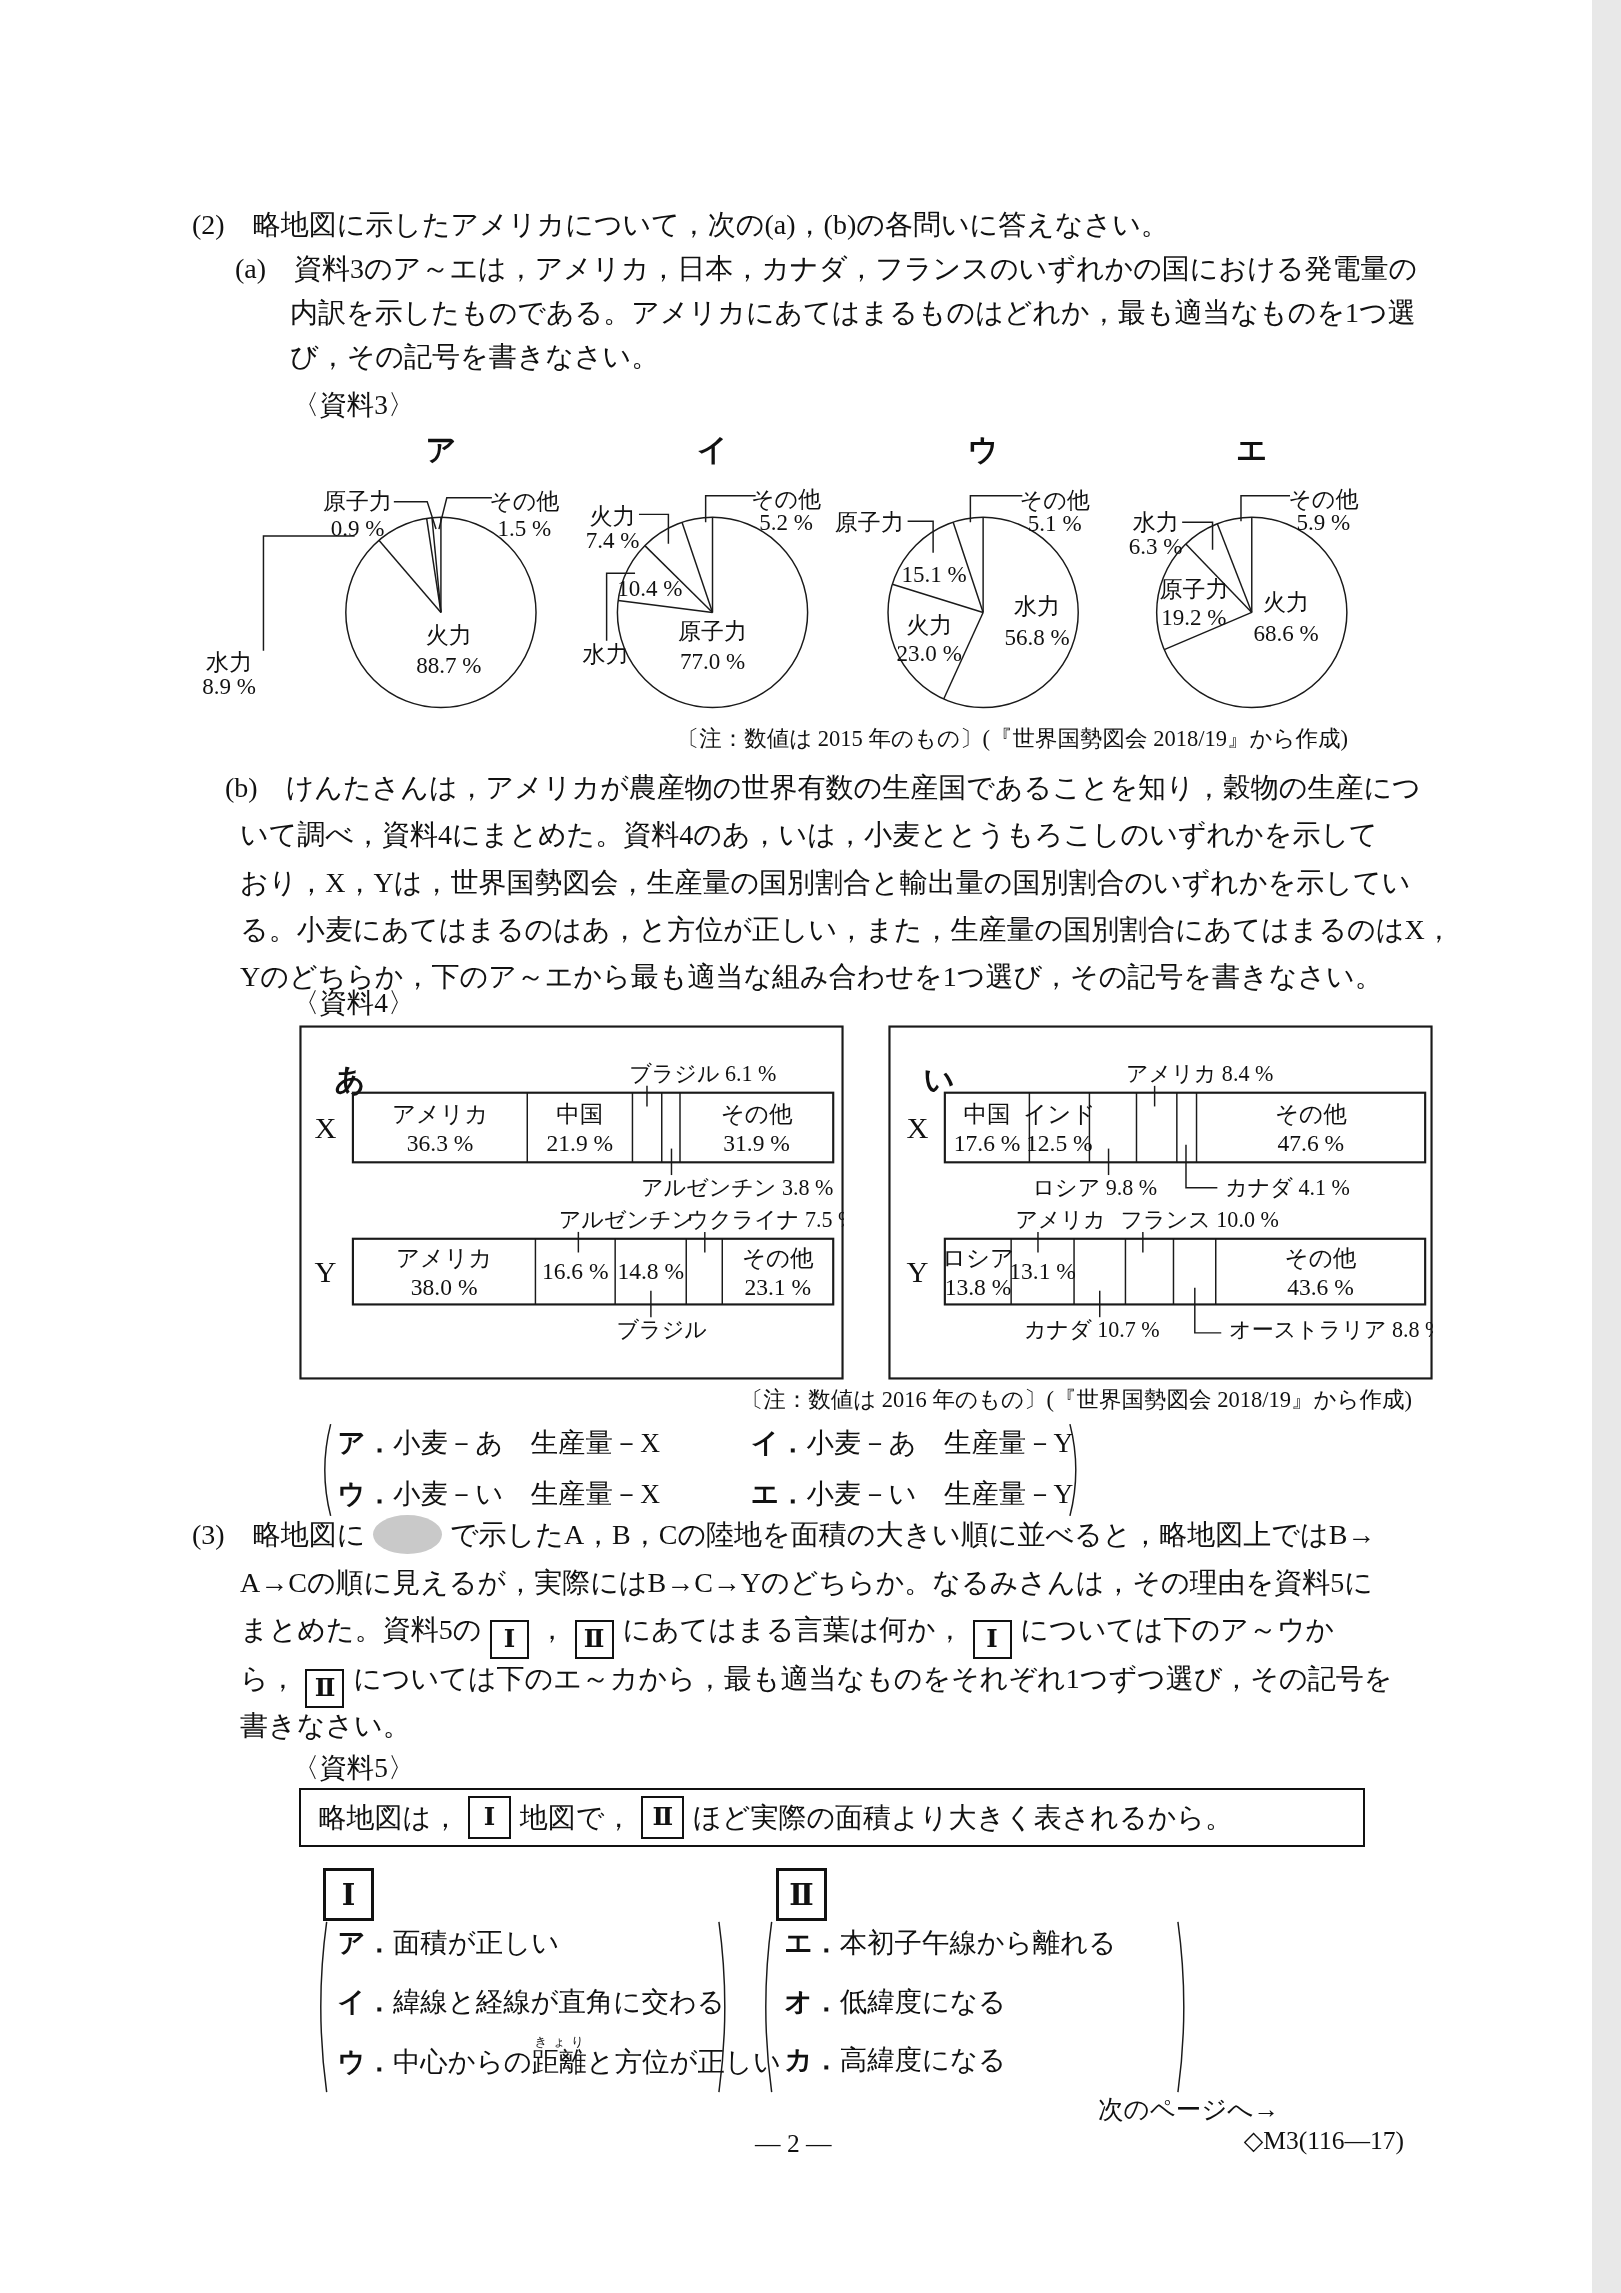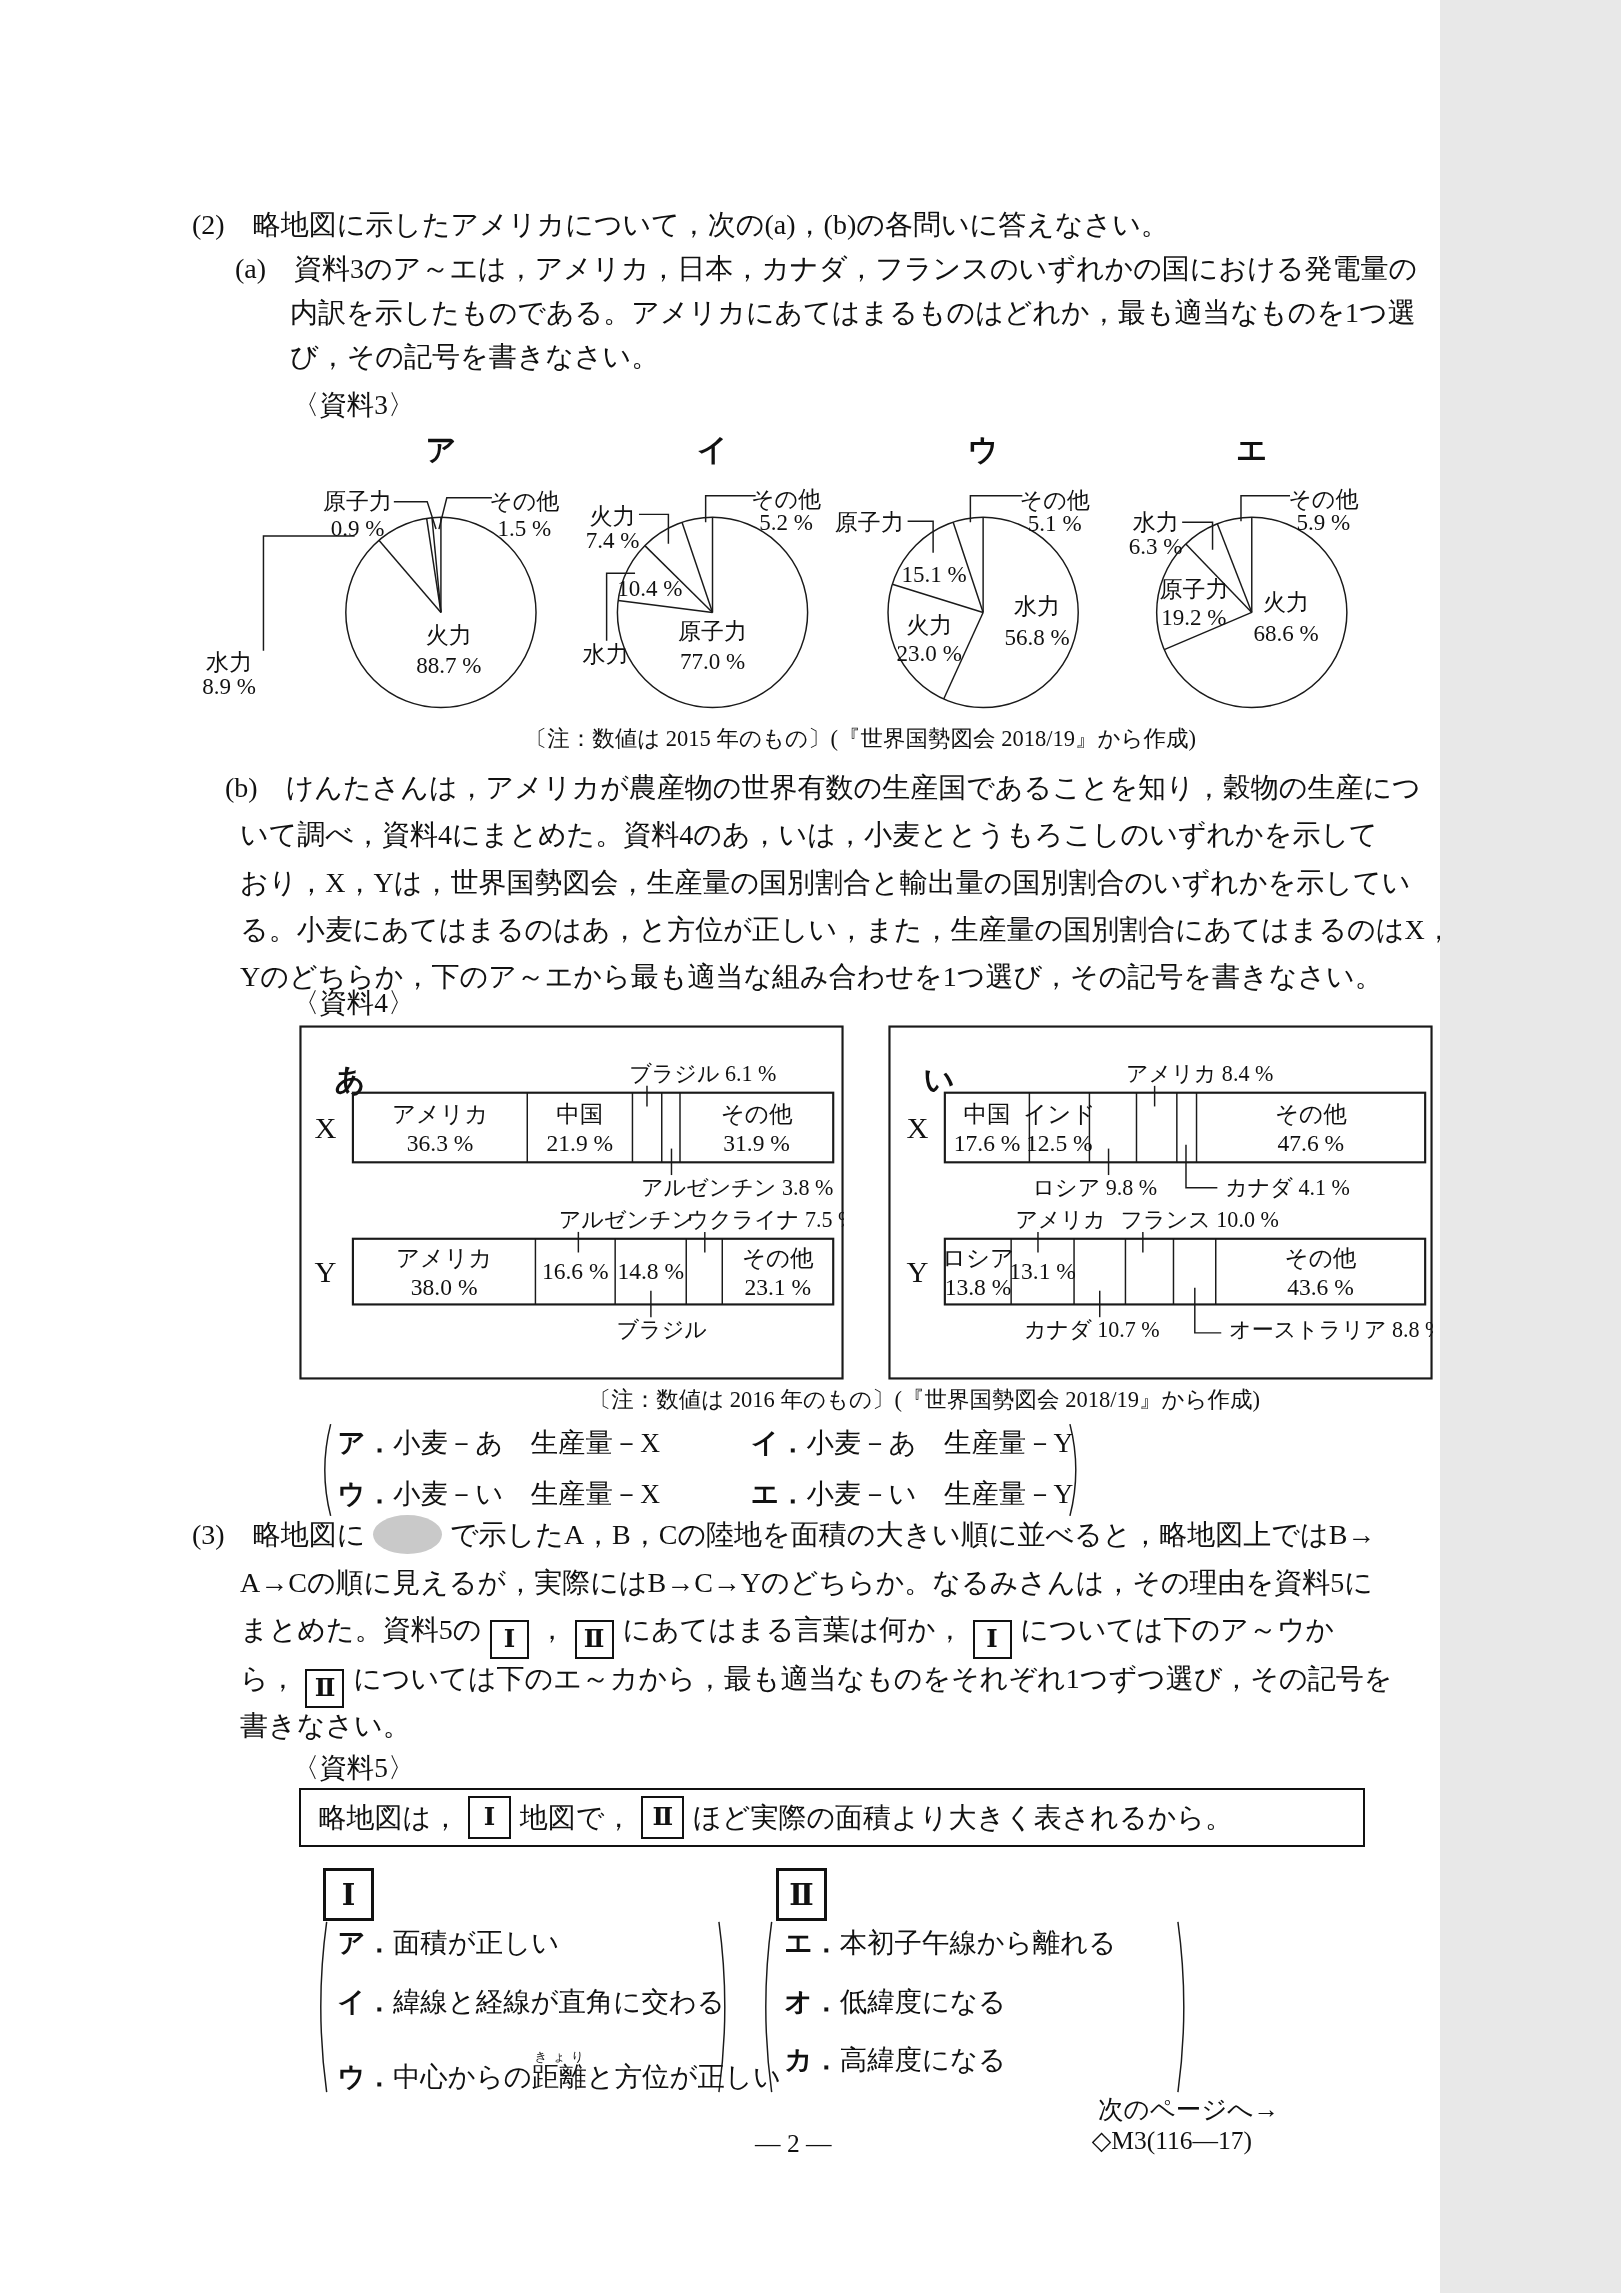--- a/index.html
+++ b/index.html
@@ -1,16 +1,16 @@
 <!DOCTYPE html>
 <html><head>
 <meta charset="utf-8">
 <style>
   html,body{margin:0;padding:0;background:#e8e8e8;}
-  .page{position:relative;width:1440px;height:2294px;background:#ffffff;overflow:hidden;
+  .page{position:relative;width:1592px;height:2294px;background:#ffffff;overflow:hidden;
         font-family:"Liberation Serif","DejaVu Serif",serif;color:#111;}
   .t{position:absolute;font-size:28px;white-space:nowrap;}
   .note{position:absolute;font-size:22.5px;white-space:nowrap;text-align:right;}
   .shiryo-label{position:absolute;font-size:27.4px;white-space:nowrap;}
   svg{position:absolute;}
   svg text{font-family:"Liberation Serif","DejaVu Serif",serif;fill:#111;}
   .ln{stroke:#1a1a1a;stroke-width:1.5;fill:none;}
   .ln2{stroke:#1a1a1a;stroke-width:2.2;fill:none;}
   .pie-head{font-size:31px;font-weight:bold;font-family:"Liberation Sans","DejaVu Sans",sans-serif;}
   .pie-lab{font-size:23.5px;}
@@ -243,21 +243,21 @@
 
   <div style="position:absolute;left:312px;top:1917px;width:421px;height:180px;">
     <svg width="17.6" height="176" style="left:0;top:2px;" viewBox="0 0 18 180">
         <path d="M15,3 Q3,90 15,177" class="ln"></path>
       </svg>
     <svg width="17.6" height="176" style="left:404px;top:2px;" viewBox="0 0 18 180">
         <path d="M3,3 Q15,90 3,177" class="ln"></path>
       </svg>
     <div class="optlist-item" style="left:25.5px;top:7.8px;"><span class="optletter">ア．</span><span>面積が正しい</span></div>
     <div class="optlist-item" style="left:25.5px;top:67px;"><span class="optletter">イ．</span><span>緯線と経線が直角に交わる</span></div>
-    <div class="optlist-item" style="left:25.5px;top:133px;"><span class="optletter">ウ．</span><span>中心からの</span><ruby><span>距離</span><rt>きょり</rt></ruby><span>と方位が正しい</span></div>
+    <div class="optlist-item" style="left:25.5px;top:118px;"><span class="optletter">ウ．</span><span>中心からの</span><ruby><span>距離</span><rt>きょり</rt></ruby><span>と方位が正しい</span></div>
   </div>
 
   <div style="position:absolute;left:757px;top:1917px;width:435px;height:180px;">
     <svg width="17.6" height="176" style="left:0;top:2px;" viewBox="0 0 18 180">
         <path d="M15,3 Q3,90 15,177" class="ln"></path>
       </svg>
     <svg width="17.6" height="176" style="left:418px;top:2px;" viewBox="0 0 18 180">
         <path d="M3,3 Q15,90 3,177" class="ln"></path>
       </svg>
     <div class="optlist-item" style="left:27.4px;top:7.8px;"><span class="optletter">エ．</span><span>本初子午線から離れる</span></div>

